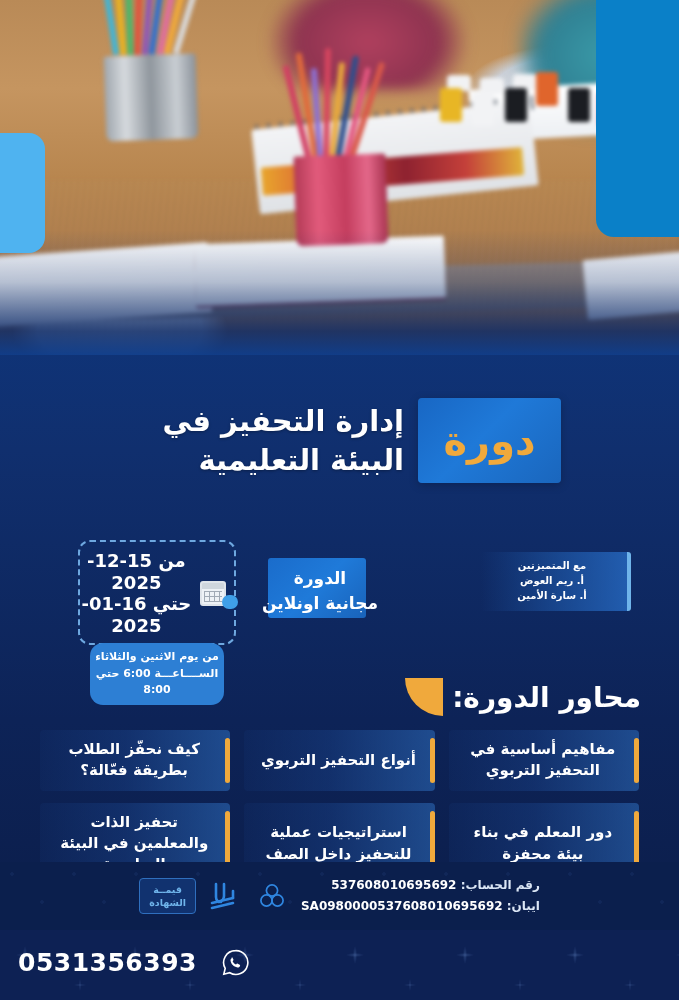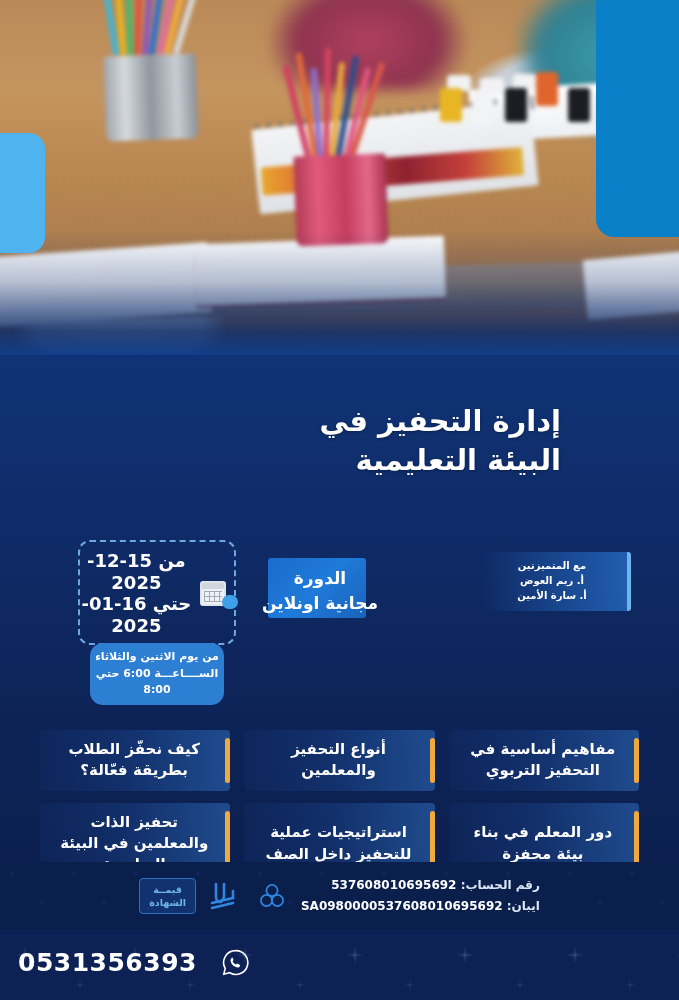--- a/index.html
+++ b/index.html
@@ -311,20 +311,23 @@
       </div>
       <div class="cup pink"></div>
     </div>
     <div class="photo-fade"></div>
   </div>
 
   <div class="tab-left"></div>
   <div class="block-right"></div>
 
   <div class="title-row">
+    <div class="dawra-box">
+      <span>دورة</span>
+    </div>
     <div class="title-lines">
       <div>إدارة التحفيز في</div>
       <div>البيئة التعليمية</div>
     </div>
   </div>
 
   <div class="info-row">
 
     <div class="teachers">
       <div>مع المتميزتين</div>
@@ -349,27 +352,31 @@
           <div>حتي 16-01-2025</div>
         </div>
       </div>
       <div class="date-pill">
         <div>من يوم الاثنين والثلاثاء</div>
         <div>الســــاعـــة 6:00 حتي 8:00</div>
       </div>
     </div>
   </div>
 
+  <div class="topics-head">
+    <h2>محاور الدورة:</h2>
+    <div class="quart"></div>
+  </div>
 
   <div class="topics">
     <div class="tcard">
         <span>مفاهيم أساسية في التحفيز التربوي</span>
       </div>
     <div class="tcard">
-        <span>أنواع التحفيز والمعلمين</span>
+        <span>أنواع التحفيز التربوي</span>
       </div>
     <div class="tcard">
         <span>كيف نحفّز الطلاب بطريقة فعّالة؟</span>
       </div>
     <div class="tcard">
         <span>دور المعلم في بناء بيئة محفزة</span>
       </div>
     <div class="tcard">
         <span>استراتيجيات عملية للتحفيز داخل الصف</span>
       </div>

